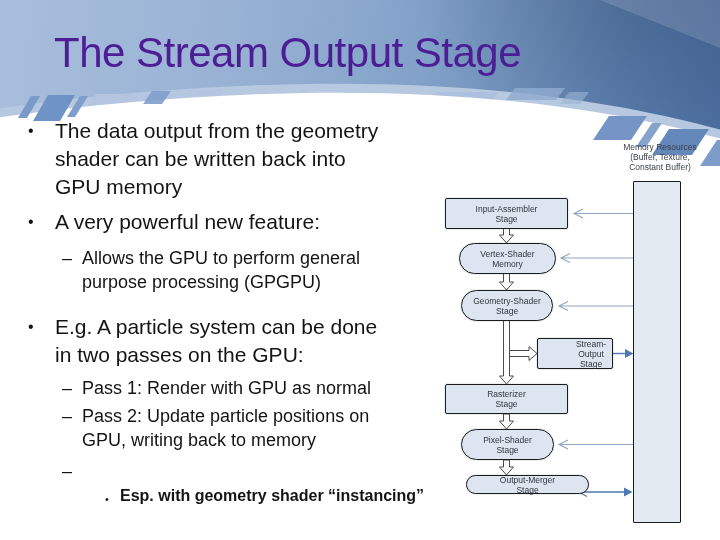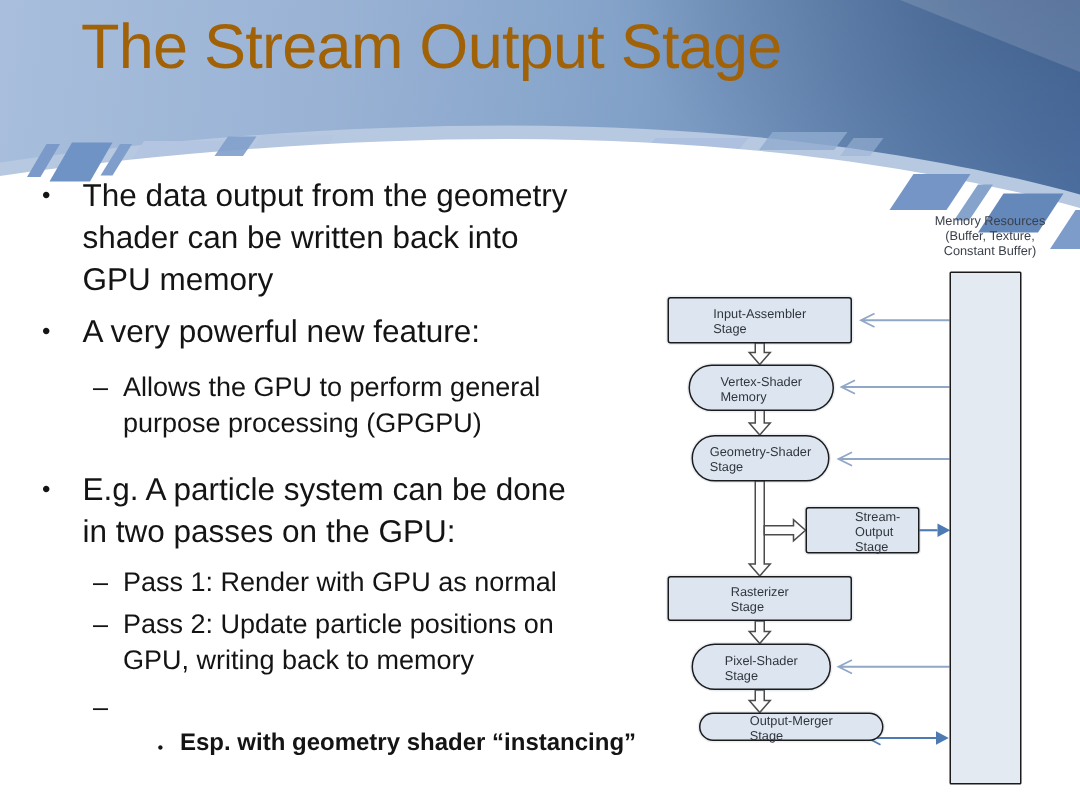--- a/index.html
+++ b/index.html
@@ -8,22 +8,22 @@
     font-family:"Liberation Sans","DejaVu Sans",sans-serif;
     background:
       radial-gradient(ellipse 420px 300px at 96% -8%, rgba(30,50,90,0.38), rgba(30,50,90,0) 70%),
       linear-gradient(97deg,#a8bedc 0%,#9ab3d5 28%,#82a1c8 55%,#5d80ad 80%,#476a9d 100%);
   }
   .layer{position:absolute;inset:0;}
   svg{display:block;}
 
   
   .slide-title{
-    position:absolute;left:54px;top:6px;width:620px;
-    font-size:42px;line-height:50px;color:#a16207;letter-spacing:-0.5px;
+    position:absolute;left:54px;top:28px;width:620px;
+    font-size:42px;line-height:50px;color:#4c1d95;letter-spacing:-0.5px;
     white-space:nowrap;
   }
 
   
   .bullets{
     position:absolute;left:28px;top:117px;width:425px;
     list-style:none;margin:0;padding:0;color:#141414;
   }
   .bullets li{display:flex;align-items:flex-start;}
   .btext{white-space:pre-line;}
@@ -46,21 +46,21 @@
   .ss1{margin-top:2px;}
 
   
   .diagram{position:absolute;inset:0;}
   .stage{
     position:absolute;display:flex;align-items:center;justify-content:center;
     background:#dde6f0;border:1.4px solid #1b1b1b;box-sizing:border-box;
     box-shadow:0 0 0 1px rgba(120,140,170,0.15);
   }
   .stage .stage-label{
-    font-size:8.5px;line-height:10px;color:#30343c;text-align:left;white-space:pre-line;
+    font-size:8.5px;line-height:10px;color:#30343c;text-align:center;white-space:pre-line;
   }
   .rect{border-radius:2px;}
   .stadium{border-radius:16px;}
   .memory-box{
     position:absolute;left:633px;top:181px;width:48px;height:342px;
     background:#e3eaf2;border:1.6px solid #1b1b1b;box-sizing:border-box;border-radius:1px;
   }
   .memory-label{
     position:absolute;left:606px;top:142px;width:108px;
     font-size:8.5px;line-height:10px;color:#3a3f49;text-align:center;white-space:pre-line;

